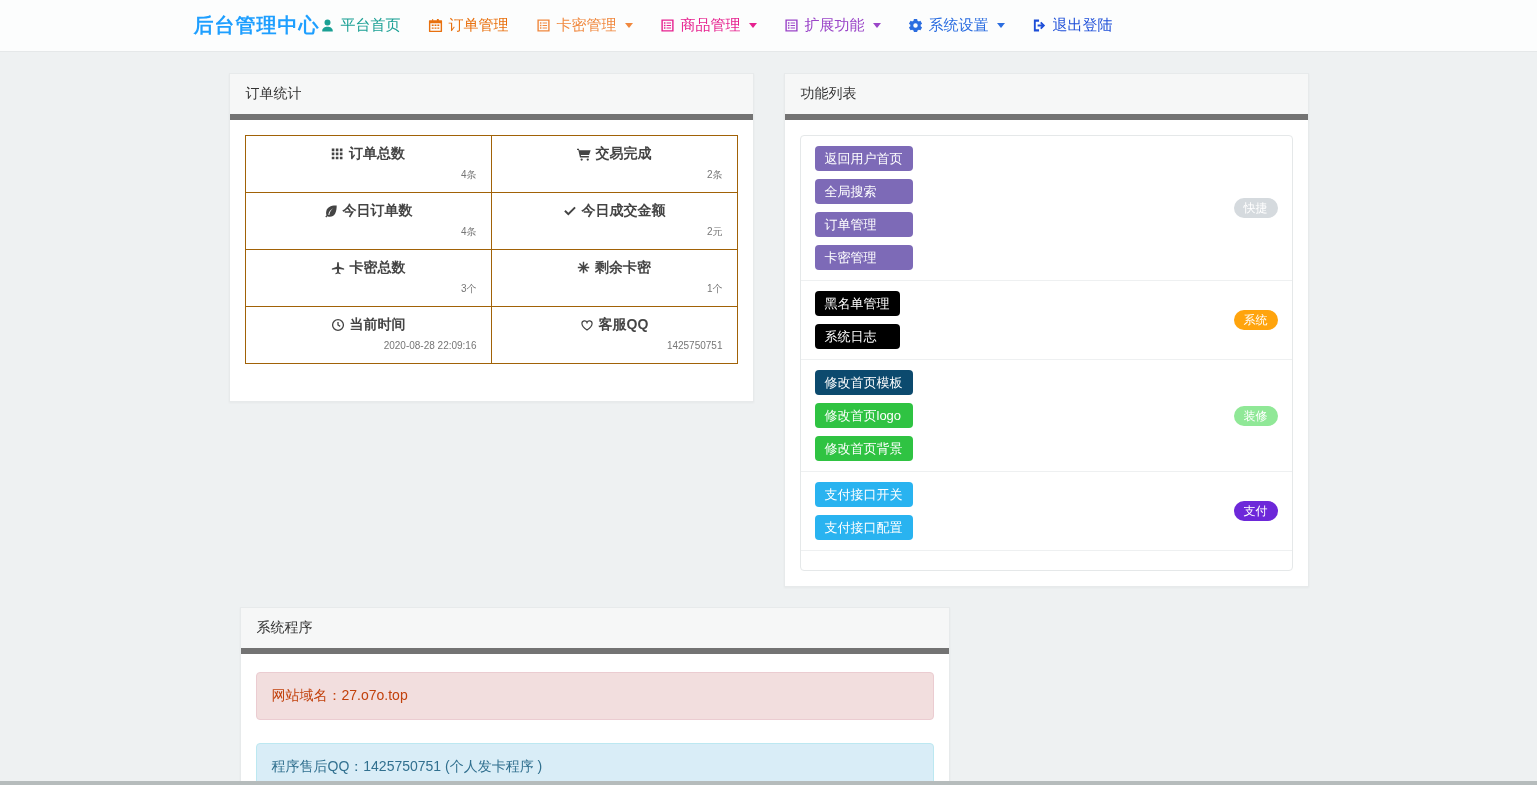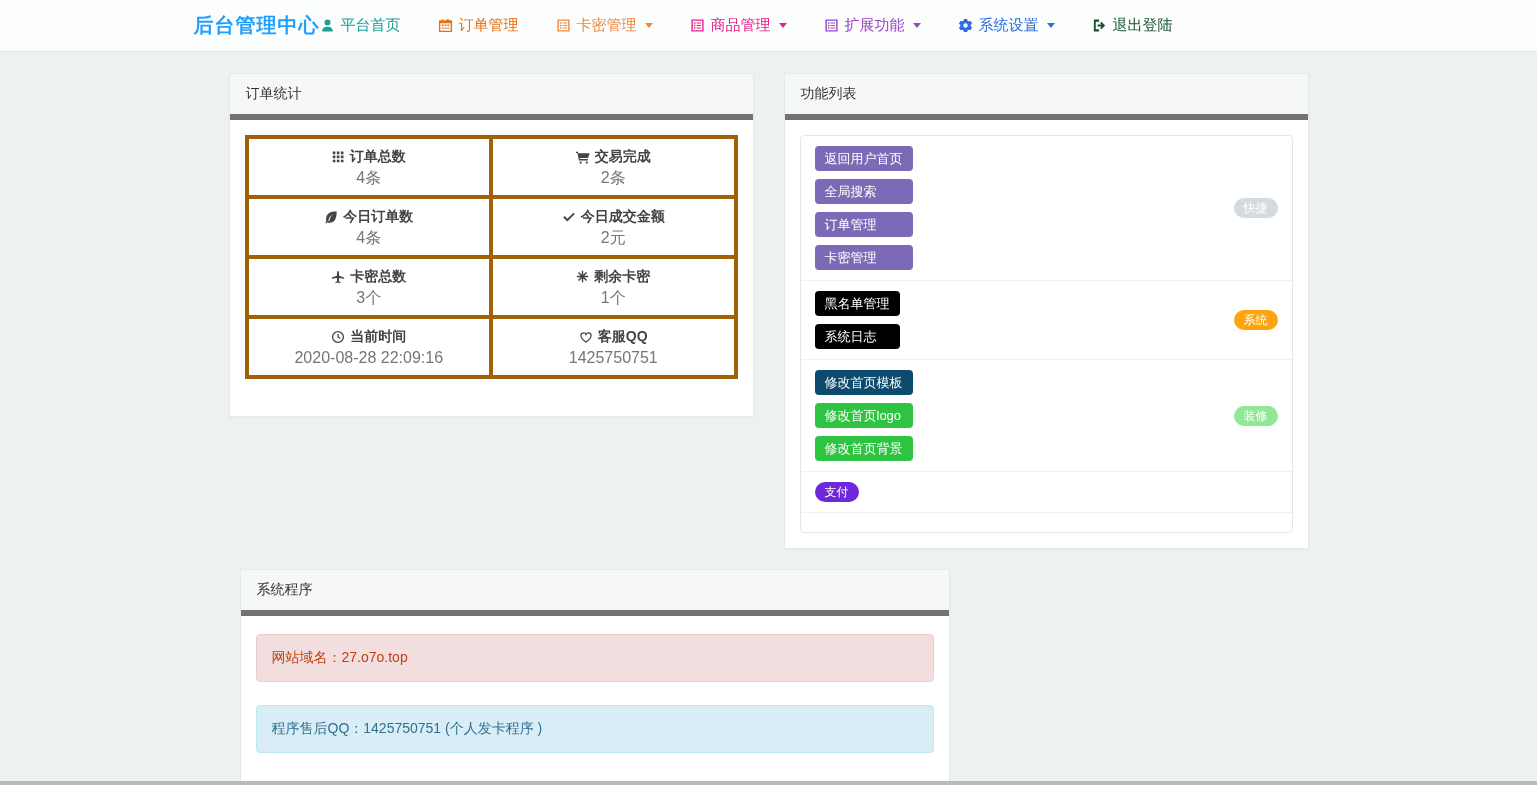--- a/index.html
+++ b/index.html
@@ -9,37 +9,37 @@
     font-family:"Liberation Sans","DejaVu Sans",sans-serif;
     color:#333;
     min-height:785px;
     width:1537px;
     overflow-x:hidden;
   }
   
   .navbar { background:#fcfdfd; border-bottom:1px solid #e5e8e9; height:52px; }
   .nav-inner { width:1150px; margin:0 auto; height:100%; display:flex; align-items:center; justify-content:flex-start; }
   .brand { font-size:20px; font-weight:bold; letter-spacing:1px; }
-  .nav-menu { display:flex; align-items:center; gap:37px; }
+  .nav-menu { display:flex; align-items:center; gap:27px; }
   .nav-item { display:flex; align-items:center; gap:6px; font-size:15px; cursor:pointer; text-decoration:none; white-space:nowrap; }
   .icn { display:inline-flex; align-items:center; }
   .icn svg { display:block; }
   .caret { width:0; height:0; border-left:4px solid transparent; border-right:4px solid transparent; border-top:5px solid currentColor; margin-left:2px; }
   
   .container { width:1080px; margin:21px auto 0; }
   .top-row { display:flex; gap:30px; align-items:flex-start; }
   .card { background:#fff; border:1px solid #e7eaeb; box-shadow:0 1px 2px rgba(0,0,0,.04); }
   .card-header { background:#f6f7f7; border-bottom:6px solid #737373; padding:11px 16px; font-size:14px; color:#333; }
   .card-body { padding:15px; }
   
   .stats-card { width:525px; }
   .stats-table { width:100%; border-collapse:collapse; margin-bottom:22px; }
-  .stats-table td { border:4px solid #a16207; text-align:center; padding:7px 0; width:50%; }
+  .stats-table td { border:1px solid #a16207; text-align:right; padding:7px 14px; width:50%; }
   .stat-label { font-weight:bold; font-size:14px; color:#444; line-height:21px; display:flex; justify-content:center; align-items:center; gap:5px; }
-  .stat-value { font-size:16px; color:#767676; line-height:21px; }
+  .stat-value { font-size:10px; color:#767676; line-height:21px; }
   
   .func-card { width:525px; }
   .func-box { border:1px solid #e5e8e9; border-radius:4px; }
   .func-row { display:flex; align-items:center; justify-content:space-between; padding:10px 14px; border-top:1px solid #eef0f1; }
   .func-row:first-child { border-top:none; }
   .func-row.empty { height:20px; padding:0; }
   .func-btns { display:flex; gap:8px;flex-direction:column; }
   .func-btn { color:#fff; font-size:13px; padding:4px 10px; border-radius:4px; text-decoration:none; cursor:pointer; line-height:17px; white-space:nowrap; }
   .row-badge { color:#fff; font-size:12px; padding:3px 10px; border-radius:11px; line-height:14px; white-space:nowrap; }
   
@@ -109,21 +109,21 @@
         </a>
         <a class="nav-item" style="color: rgb(43, 109, 224);">
           <span class="icn">
             <svg viewBox="0 0 16 16" width="15" height="15" fill="currentColor">
               <path d="M9.7 1H6.3l-.4 1.9c-.5.2-1 .5-1.4.8L2.7 3 1 6l1.5 1.3a5.8 5.8 0 0 0 0 1.5L1 10.1l1.7 3 1.8-.7c.4.3.9.6 1.4.8l.4 1.8h3.4l.4-1.8c.5-.2 1-.5 1.4-.8l1.8.7 1.7-3-1.5-1.3a5.8 5.8 0 0 0 0-1.5L15 6l-1.7-3-1.8.7c-.4-.3-.9-.6-1.4-.8L9.7 1zM8 10.4a2.4 2.4 0 1 1 0-4.8 2.4 2.4 0 0 1 0 4.8z"></path>
             </svg>
           </span>
           <span class="nav-label">系统设置</span>
           <span class="caret"></span>
         </a>
-        <a class="nav-item" style="color: #14532d;">
+        <a class="nav-item" style="color: #1d4ed8;">
           <span class="icn">
             <svg viewBox="0 0 16 16" width="15" height="15" fill="currentColor">
               <path d="M7.5 1.5H2v13h5.5V12H4V4h3.5V1.5z"></path>
               <path d="M10 4 8.6 5.4 10.2 7H6v2h4.2l-1.6 1.6L10 12l4-4-4-4z"></path>
             </svg>
           </span>
           <span class="nav-label">退出登陆</span>
         </a>
       </nav>
   </div>
@@ -266,20 +266,24 @@
             </div>
             <div class="func-row">
               <div class="func-btns">
                 <a class="func-btn" style="background: #0c4a6e;">修改首页模板</a>
                 <a class="func-btn" style="background: rgb(47, 195, 66);">修改首页logo</a>
                 <a class="func-btn" style="background: rgb(47, 195, 66);">修改首页背景</a>
               </div>
               <span class="row-badge" style="background: rgb(144, 232, 151);">装修</span>
             </div>
             <div class="func-row">
+              <div class="func-btns">
+                <a class="func-btn" style="background: rgb(41, 179, 240);">支付接口开关</a>
+                <a class="func-btn" style="background: rgb(41, 179, 240);">支付接口配置</a>
+              </div>
               <span class="row-badge" style="background: #6d28d9;">支付</span>
             </div>
             <div class="func-row empty"></div>
           </div>
       </div>
     </section>
 
   </div>
 
   <section class="card system-card">

